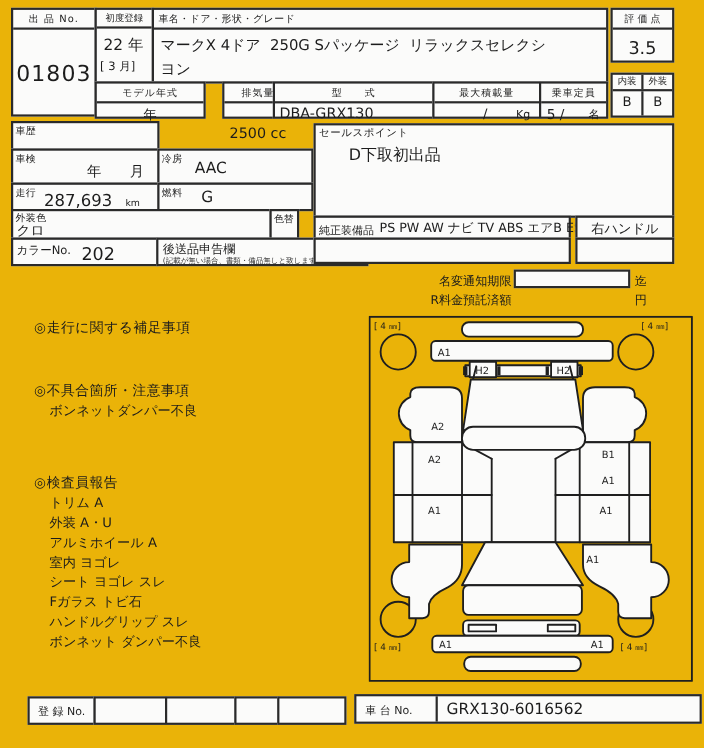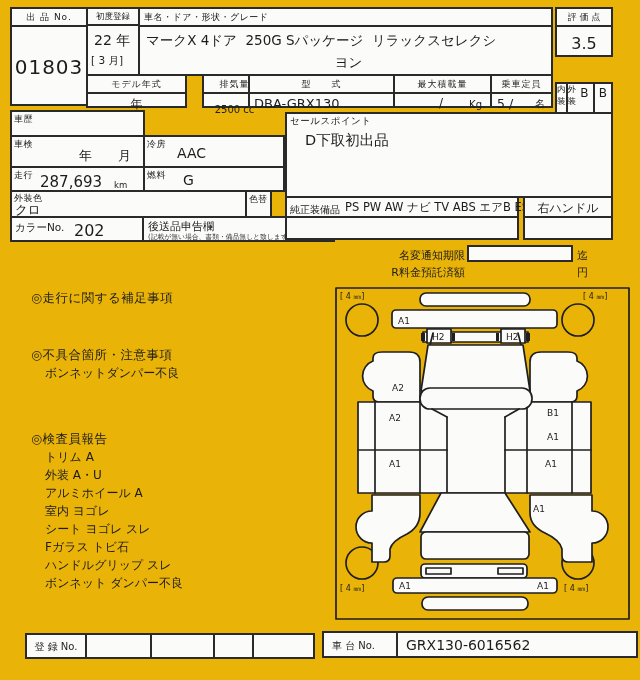--- a/index.html
+++ b/index.html
@@ -31,46 +31,46 @@
 
   <div class="box" style="left:86px; top:7px; width:54px; height:69px;">
     <span class="lblband" style="font-size:8.5px; letter-spacing:0;">初度登録</span>
     <div style="font-size:14px; padding:6px 0 0 6px;">22 年</div>
     <div style="font-size:10.5px; padding:4px 0 0 3px;">[ 3 月]</div>
   </div>
 
   <div class="box" style="left:138px; top:7px; width:415px; height:69px;">
     <span class="lblband" style="text-align:left; padding-left:4px; letter-spacing:0.5px;">車名・ドア・形状・グレード</span>
     <div style="font-size:13.5px; padding:5px 0 0 6px; white-space:pre;">マークX 4ドア  250G Sパッケージ  リラックスセレクシ</div>
-    <div style="font-size:13.5px; padding:4px 0 0 6px;text-align:center;">ヨン</div>
+    <div style="font-size:13.5px; padding:4px 0 0 6px;">ヨン</div>
   </div>
 
   <div class="box" style="left:555px; top:7px; width:58px; height:50px;">
     <span class="lblband" style="letter-spacing:0;">評 価 点</span>
     <div class="center" style="font-size:16px; margin-top:7px;">3.5</div>
   </div>
 
-  <div class="box" style="left:555px; top:82px; width:58px; height:41px; display:flex; flex-direction:row;">
+  <div class="box" style="left:555px; top:66px; width:58px; height:41px; display:flex; flex-direction:column;">
     <div style="display:flex; border-bottom:2px solid #2a2a2a; flex:0 0 15px;">
       <span class="center" style="flex:1; font-size:8.5px; border-right:2px solid #2a2a2a;">内装</span>
       <span class="center" style="flex:1; font-size:8.5px;">外装</span>
     </div>
     <div style="display:flex; flex:1;">
       <span class="center" style="flex:1; font-size:12px; border-right:2px solid #2a2a2a; padding-top:2px;">B</span>
       <span class="center" style="flex:1; font-size:12px; padding-top:2px;">B</span>
     </div>
   </div>
 
   <div class="box" style="left:86px; top:74px; width:101px; height:34px;">
     <span class="lblband">モデル年式</span>
     <div class="center" style="font-size:12px; padding:2px 0 0 0;">年</div>
   </div>
   <div class="box" style="left:202px; top:74px; width:65px; height:34px;">
     <span class="lblband">排気量</span>
-    <div class="center" style="font-size:10px; padding-top:10px;">2500 cc</div>
+    <div class="center" style="font-size:13px; padding-top:20px;">2500 cc</div>
   </div>
   <div class="box" style="left:248px; top:74px; width:147px; height:34px;">
     <span class="lblband">型　　式</span>
     <div style="font-size:13px; padding:2px 0 0 4px;">DBA-GRX130</div>
   </div>
   <div class="box" style="left:393px; top:74px; width:99px; height:34px;">
     <span class="lblband">最大積載量</span>
     <div class="flexsb" style="padding:2px 8px 0 44px;">
       <span style="font-size:12px;">/</span>
       <span style="font-size:10px;">Kg</span>
@@ -119,21 +119,21 @@
     <span style="position:absolute; top:3px; left:3px; font-size:10.5px;">カラーNo.</span>
     <span style="position:absolute; top:3px; left:62px; font-size:16px;">202</span>
   </div>
   <div class="box" style="left:142px; top:216px; width:193px; height:26px;">
     <span style="position:absolute; top:1px; left:4px; font-size:11px;">後送品申告欄</span>
     <span style="position:absolute; top:14px; left:4px; font-size:6.8px; color:#333;">(記載が無い場合、書類・備品無しと致します)</span>
   </div>
 
   <div class="box" style="left:285px; top:112px; width:328px; height:86px;">
     <span class="lbl" style="display:block; padding:1px 0 0 3px; font-size:9.5px;">セールスポイント</span>
-    <div style="font-size:14.5px; padding:3px 0 0 18px;">D下取初出品</div>
+    <div style="font-size:14.5px; padding:3px 0 0 18px;margin-left:12px;">D下取初出品</div>
   </div>
 
   <div class="box" style="left:285px; top:196px; width:234px; height:22px;">
     <span style="position:absolute; top:5px; left:3px; font-size:10px;">純正装備品</span>
     <span style="position:absolute; top:2px; left:58px; font-size:11.5px; white-space:nowrap;">PS PW AW ナビ TV ABS エアB ESC</span>
   </div>
   <div class="box" style="left:285px; top:216px; width:234px; height:24px;"></div>
 
   <div class="box" style="left:523px; top:196px; width:90px; height:22px;">
     <div class="center" style="font-size:12px; padding-top:2px;">右ハンドル</div>

